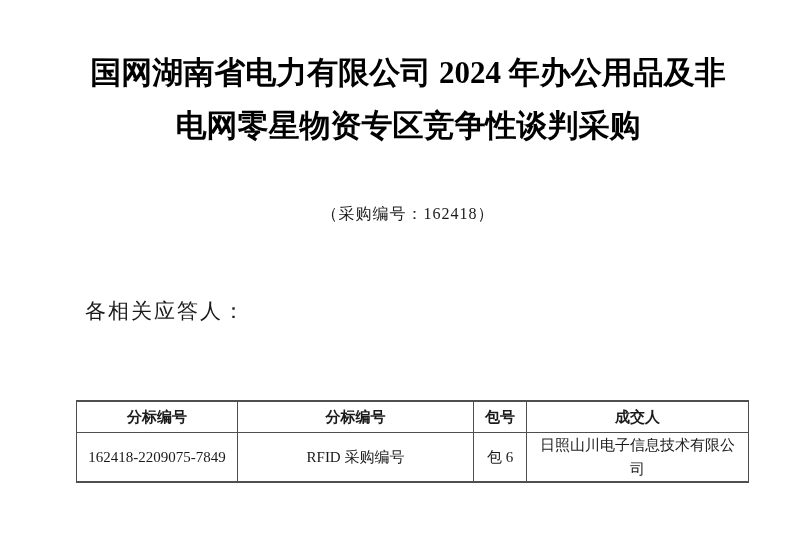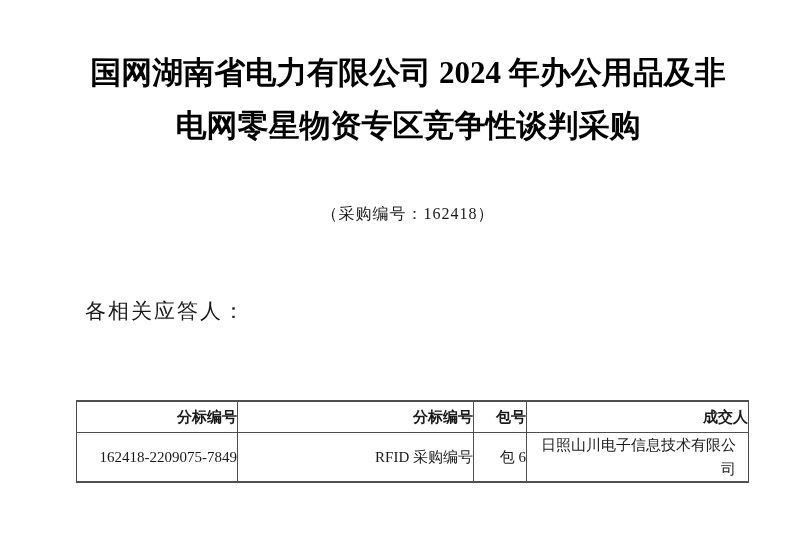--- a/index.html
+++ b/index.html
@@ -61,21 +61,21 @@
     top: 400px;
     left: 76px;
     width: 672px;
     border-collapse: collapse;
     table-layout: fixed;
     font-size: 15px;
     color: #1a1a1a;
   }
   .result-table th, .result-table td {
     border: 1px solid #4f4f4f;
-    text-align: right;
+    text-align: center;
     vertical-align: middle;
     font-weight: normal;
     line-height: 1.6;
   }
   .result-table th {
     height: 31px;
     font-weight: bold;
     border-top: 2px solid #4f4f4f;
   }
   .result-table td {

